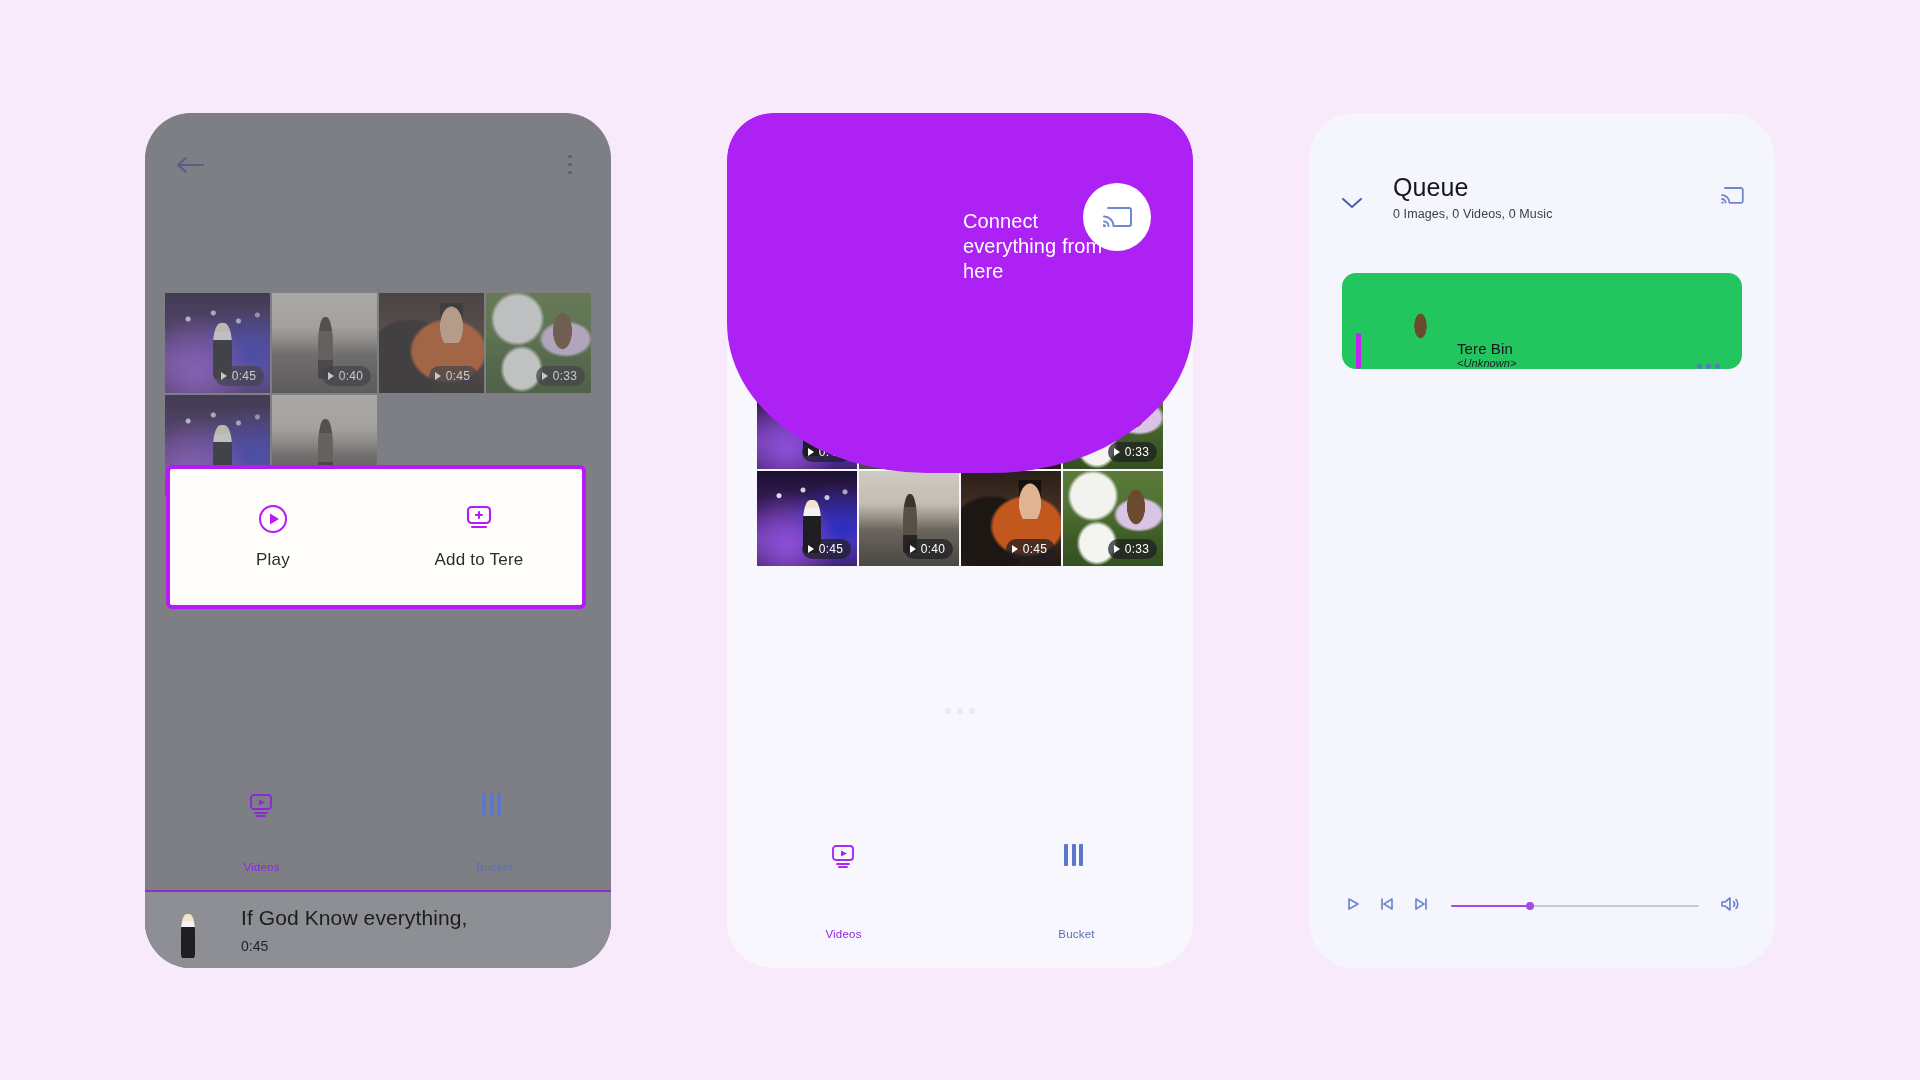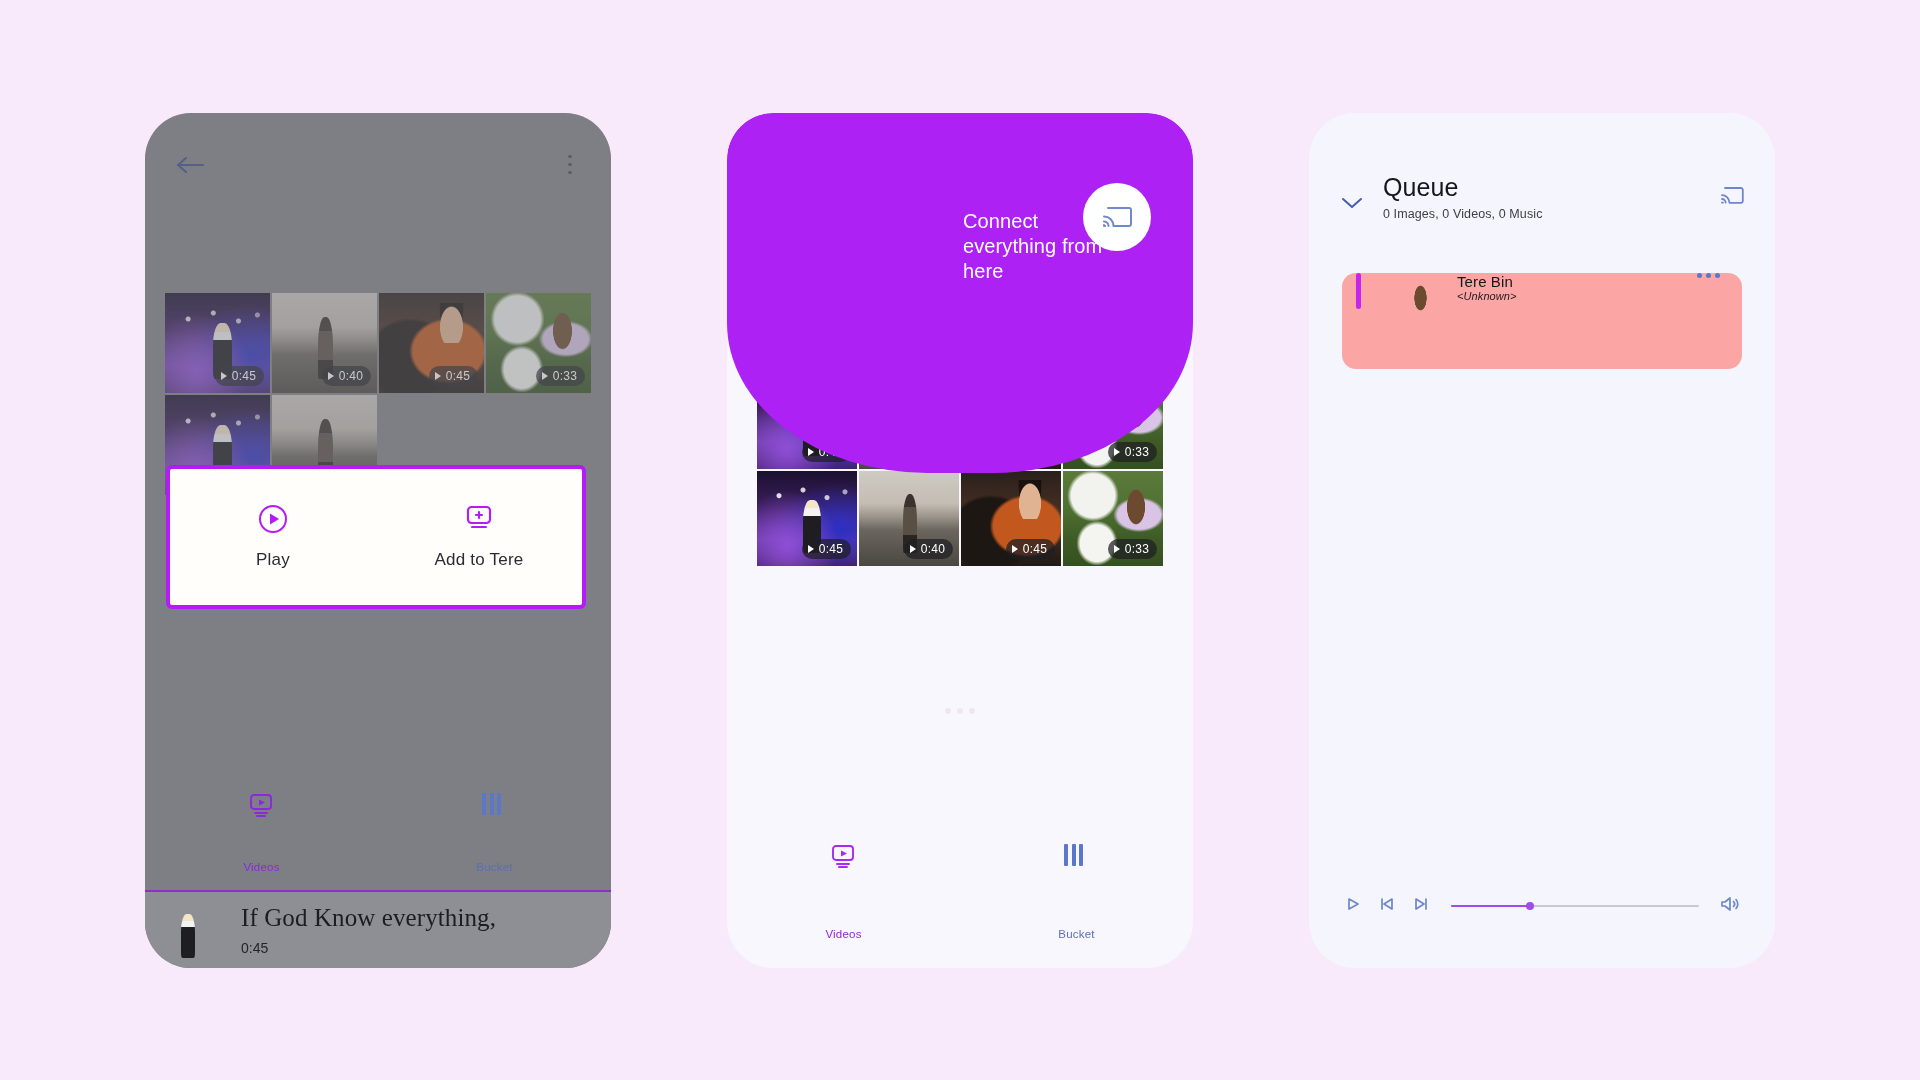--- a/index.html
+++ b/index.html
@@ -148,23 +148,22 @@
     background: #8D8F94;
     border-top: 2px solid #8E30C8;
     display: flex; align-items: center;
   }
   .nowplay .thumb {
     width: 78px; height: 78px;
     flex: 0 0 auto; overflow: hidden; position: relative;
   }
   .nowplay .meta { padding-left: 18px; }
   .nowplay .t {
-    font-size: 25px; color: #1c1d21; letter-spacing: .1px;
+    font-size: 21px; color: #1c1d21; letter-spacing: .1px;
     white-space: nowrap;
-    font-family: Liberation Serif, serif;
   }
   .nowplay .d { font-size: 14px; color: #23242a; margin-top: 8px; }
 
   
   .p2 { background: #F7F7FD; }
   .p2-grid {
     position: absolute;
     left: 30px; top: 164px;
     width: 406px;
   }
@@ -210,32 +209,32 @@
   
   .p3 { background: #F5F6FD; }
   .p3-header {
     position: absolute;
     left: 0; top: 52px;
     width: 100%; height: 66px;
     display: flex; align-items: center;
     padding: 0 30px;
   }
   .chev { width: 26px; height: 16px; flex: 0 0 auto; margin-top: 14px; }
-  .p3-title-wrap { margin-left: 18px; flex: 1 1 auto; }
+  .p3-title-wrap { margin-left: 28px; flex: 1 1 auto; }
   .p3-title { font-size: 25px; color: #16171b; letter-spacing: .1px; line-height: 1.1; }
   .p3-sub { font-size: 12.5px; color: #3c3e45; margin-top: 5px; letter-spacing: .1px; }
   .p3-cast { width: 26px; height: 22px; flex: 0 0 auto; cursor: pointer; }
 
   .q-card {
     position: absolute;
     left: 33px; top: 160px;
     width: 400px; height: 96px;
-    background: #fca5a5;
+    background: #22c55e;
     border-radius: 14px;
-    display: flex; align-items: flex-start;
+    display: flex; align-items: flex-end;
     padding-left: 14px;
   }
   .q-accent {
     width: 5px; height: 36px;
     border-radius: 3px;
     background: #C424F0;
     flex: 0 0 auto;
   }
   .q-thumb {
     width: 68px; height: 68px;

